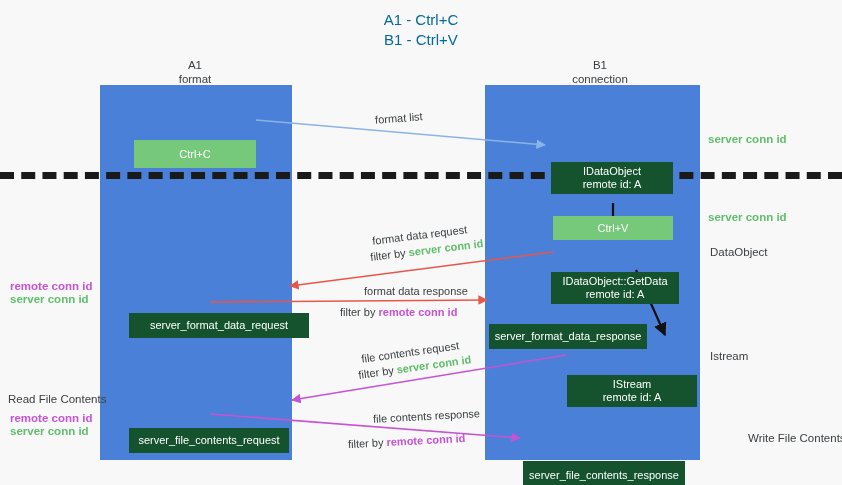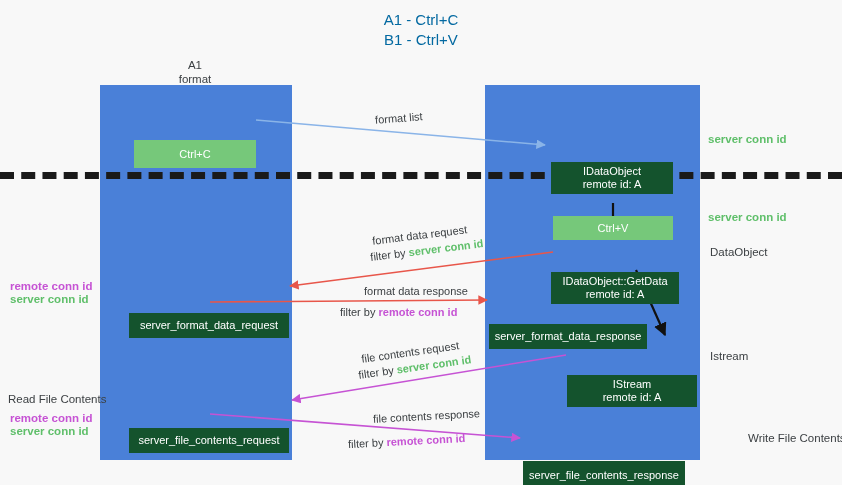--- a/index.html
+++ b/index.html
@@ -60,20 +60,22 @@
 </head>
 <body>
 
 <div id="stage">
 
   <div class="title">A1 - Ctrl+C
 B1 - Ctrl+V</div>
 
   <div class="colhead" style="left:130px;top:58px;width:130px;">A1
 format</div>
+  <div class="colhead" style="left:535px;top:58px;width:130px;">B1
+connection</div>
 
   <div class="lane" style="left:100px;top:85px;width:192px;height:375px;"></div>
   <div class="lane" style="left:485px;top:85px;width:215px;height:375px;"></div>
 
   <svg class="overlay" viewBox="0 0 842 485">
     <defs>
       <marker id="ah-blue" viewBox="0 0 10 10" refX="9" refY="5" markerWidth="6" markerHeight="6" orient="auto-start-reverse">
         <path d="M 0 0 L 10 5 L 0 10 z" fill="#8ab4e8"></path>
       </marker>
       <marker id="ah-red" viewBox="0 0 10 10" refX="9" refY="5" markerWidth="6" markerHeight="6" orient="auto-start-reverse">
@@ -110,21 +112,21 @@
 remote id: A</div>
 
   <div class="box green" style="left:553px;top:180px;width:120px;height:24px;">Ctrl+V</div>
 
   <div class="box orange" style="left:551px;top:236px;width:128px;height:32px;">IDataObject::GetData
 remote id: A</div>
 
   <div class="box orange" style="left:567px;top:339px;width:130px;height:32px;">IStream
 remote id: A</div>
 
-  <div class="box orange" style="left:129px;top:277px;width:160px;height:25px;">server_format_data_request</div>
+  <div class="box orange" style="left:129px;top:277px;width:180px;height:25px;">server_format_data_request</div>
 
   <div class="box orange" style="left:489px;top:288px;width:158px;height:25px;">server_format_data_response</div>
 
   <div class="box orange" style="left:129px;top:392px;width:160px;height:25px;">server_file_contents_request</div>
 
   <div class="box orange" style="left:523px;top:425px;width:162px;height:28px;">server_file_contents_response</div>
 
   <div class="sidelabel green-txt" style="left:708px;top:132px;">server conn id</div>
   <div class="sidelabel green-txt" style="left:708px;top:210px;">server conn id</div>
   <div class="sidelabel dark-txt" style="left:710px;top:245px;">DataObject</div>

